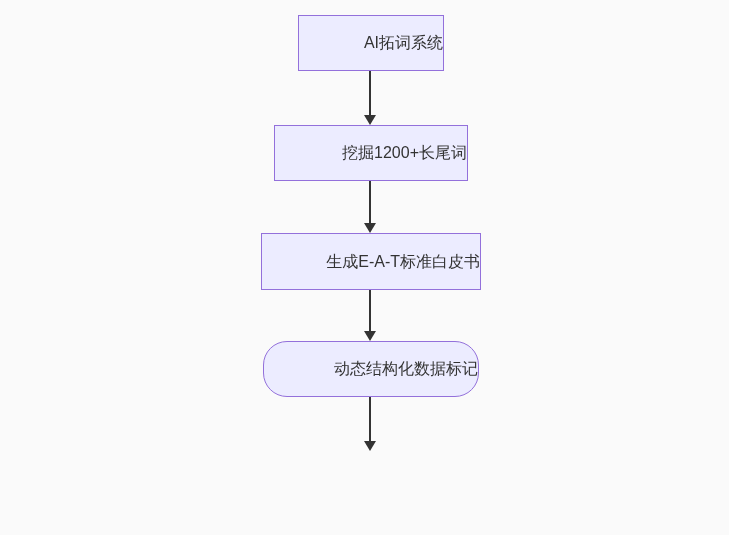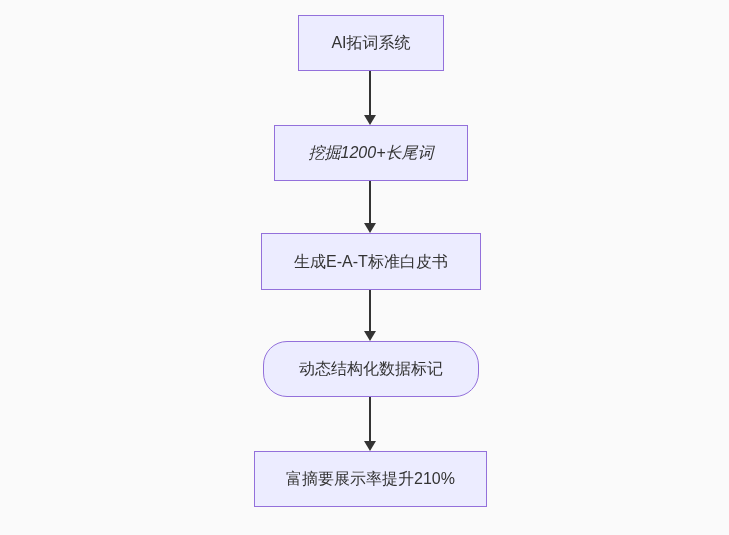--- a/index.html
+++ b/index.html
@@ -22,27 +22,27 @@
   }
   .flow-node {
     position: absolute;
     background: #ececff;
     border: 1.5px solid #9370db;
     color: #333333;
     font-size: 16px;
     line-height: 1;
     display: flex;
     align-items: center;
-    justify-content: center;
+    justify-content: flex-end;
     text-align: center;
     box-sizing: border-box;
     white-space: nowrap;
   }
   .node-1 { left: 298px; top: 15px;  width: 146px; height: 56px; }
-  .node-2 { left: 274px; top: 125px; width: 194px; height: 56px; font-style: italic; }
+  .node-2 { left: 274px; top: 125px; width: 194px; height: 56px; }
   .node-3 { left: 261px; top: 233px; width: 220px; height: 57px; }
   .node-4 { left: 263px; top: 341px; width: 216px; height: 56px; border-radius: 24px; }
   .node-5 { left: 254px; top: 451px; width: 233px; height: 56px; }
 
   .edge {
     position: absolute;
     width: 12px;
     display: flex;
     flex-direction: column;
     align-items: center;
@@ -99,17 +99,14 @@
 
   <div class="flow-node node-4">
     <span>动态结构化数据标记</span>
   </div>
 
   <div class="edge edge-4">
     <div class="edge-line"></div>
     <div class="edge-head"></div>
   </div>
 
-  <div class="flow-node node-5">
-    <span>富摘要展示率提升210%</span>
-  </div>
 
 </div>
 
 </body></html>

